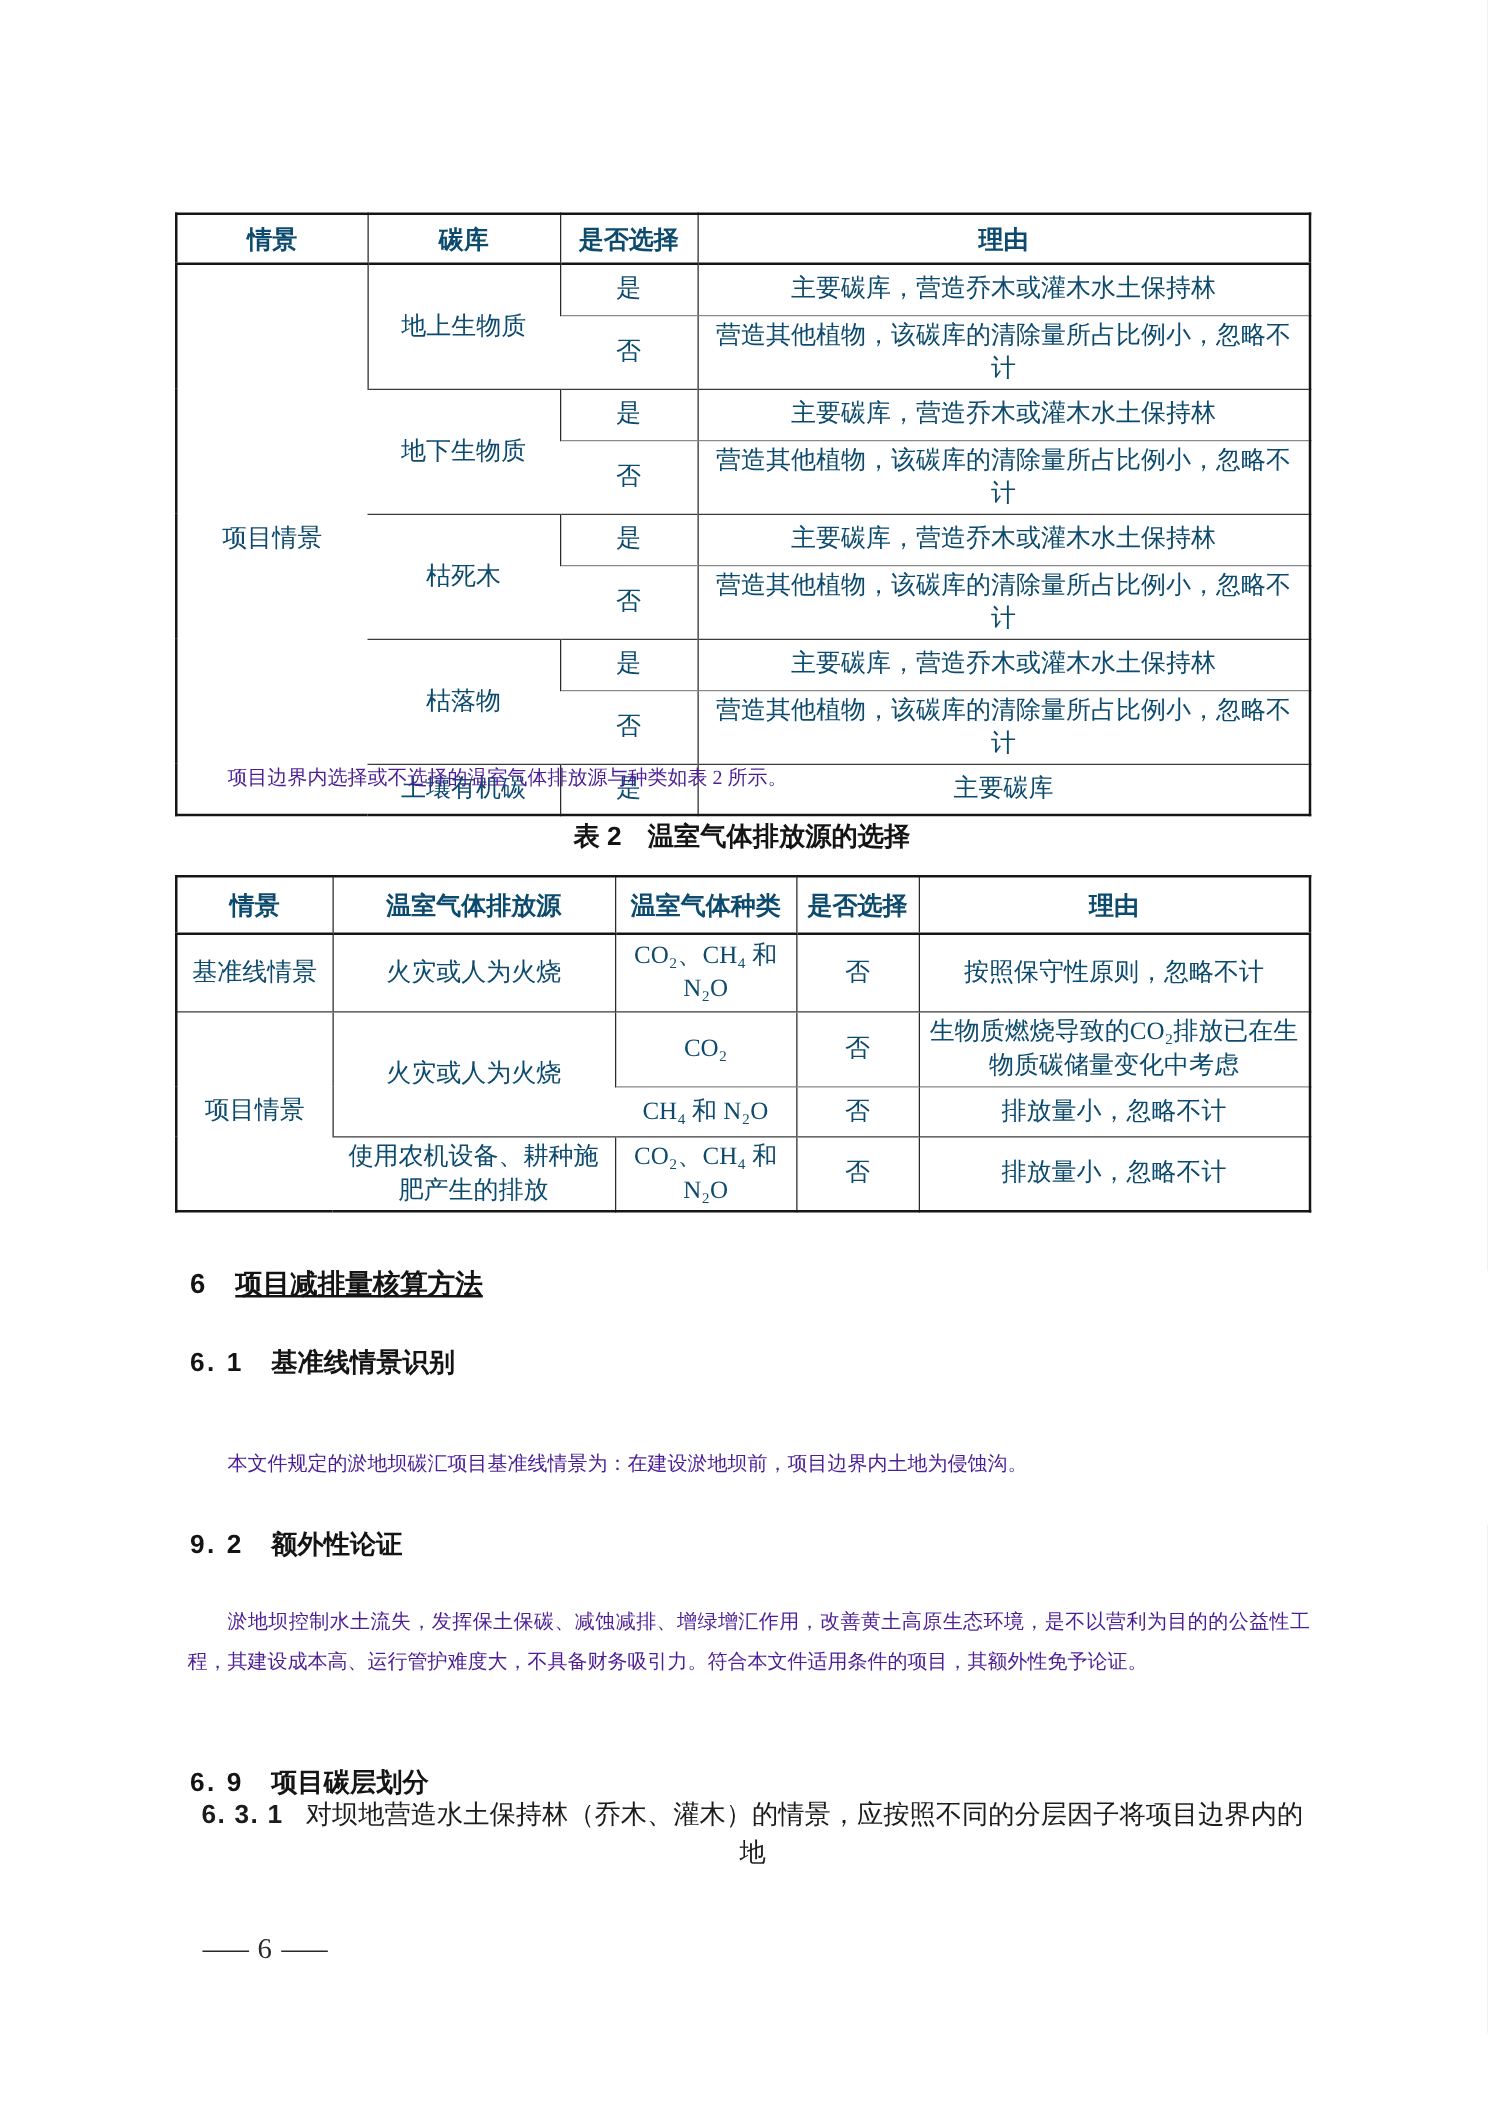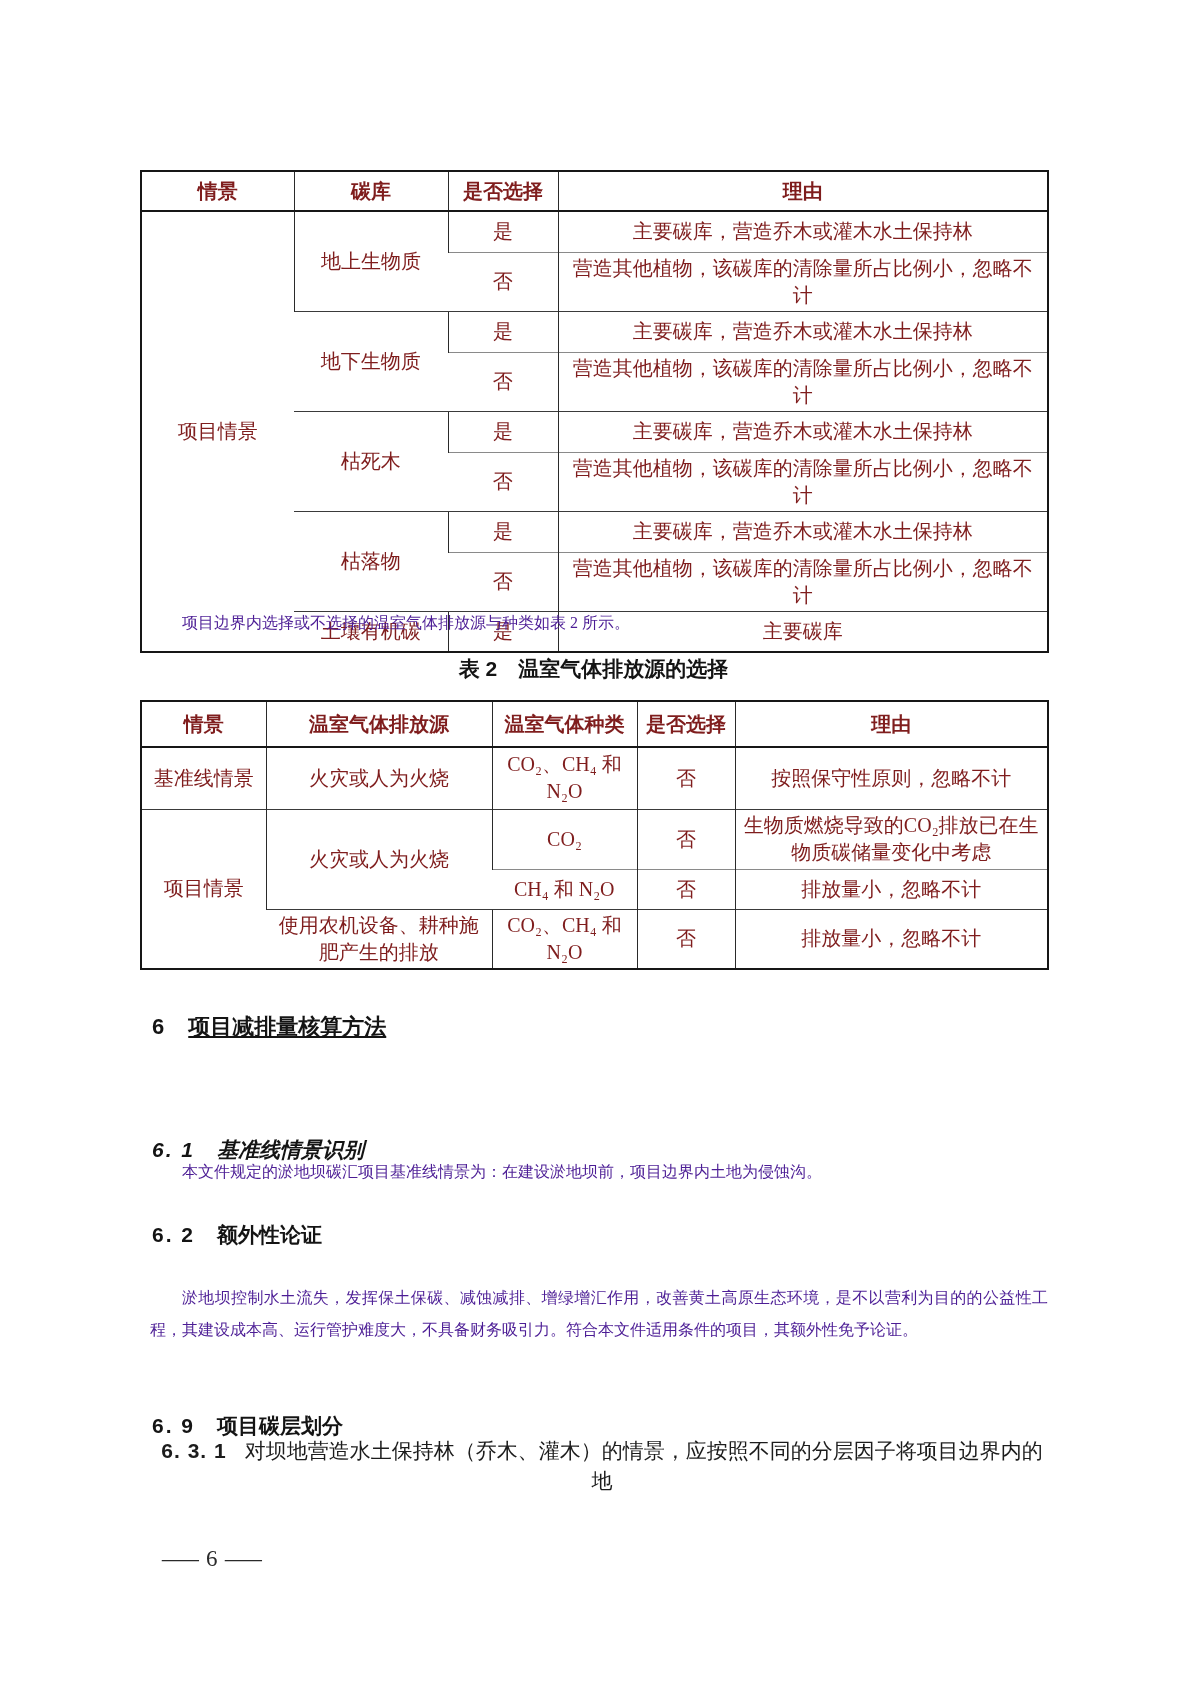--- a/index.html
+++ b/index.html
@@ -12,21 +12,21 @@
     font-family:"Liberation Serif","DejaVu Serif",serif;
     color:#1c1c1c;
   }
   
   table.doc{
     position:absolute;
     border-collapse:collapse;
     table-layout:fixed;
     border:2.5px solid #161616;
     font-size:20px;
-    color:#7f1d1d;
+    color:#0c4a6e;
   }
   table.doc th{
     font-family:"Liberation Sans","DejaVu Sans",sans-serif;
     font-weight:bold;
     font-size:20px;
     border-bottom:2px solid #161616;
     border-left:1.5px solid #2a2a2a;
     padding:2px 4px;
     text-align:center;vertical-align:middle;
   }
@@ -188,28 +188,28 @@
       <td>否</td>
       <td>排放量小，忽略不计</td>
     </tr>
   </tbody>
     </table>
 
   <div class="h-sec" style="top:1012px;font-size:22px;text-decoration:underline;">
     <span class="num">6</span><span>项目减排量核算方法</span>
   </div>
 
-  <div class="h-sec" style="top:1136px;font-style:italic;">
+  <div class="h-sec" style="top:1076px;">
     <span class="num">6. 1</span><span>基准线情景识别</span>
   </div>
 
   <div class="para" style="top:1156px;">本文件规定的淤地坝碳汇项目基准线情景为：在建设淤地坝前，项目边界内土地为侵蚀沟。</div>
 
   <div class="h-sec" style="top:1221px;">
-    <span class="num">6. 2</span><span>额外性论证</span>
+    <span class="num">9. 2</span><span>额外性论证</span>
   </div>
 
   <div class="para" style="top:1282px;text-align:justify;">淤地坝控制水土流失，发挥保土保碳、减蚀减排、增绿增汇作用，改善黄土高原生态环境，是不以营利为目的的公益性工程，其建设成本高、运行管护难度大，不具备财务吸引力。符合本文件适用条件的项目，其额外性免予论证。</div>
 
   <div class="h-sec" style="top:1412px;">
     <span class="num">6. 9</span><span>项目碳层划分</span>
   </div>
 
   <div class="clause" style="top:1436px;text-align:center;">
     <span class="num">6. 3. 1</span><span>对坝地营造水土保持林（乔木、灌木）的情景，应按照不同的分层因子将项目边界内的地</span>

